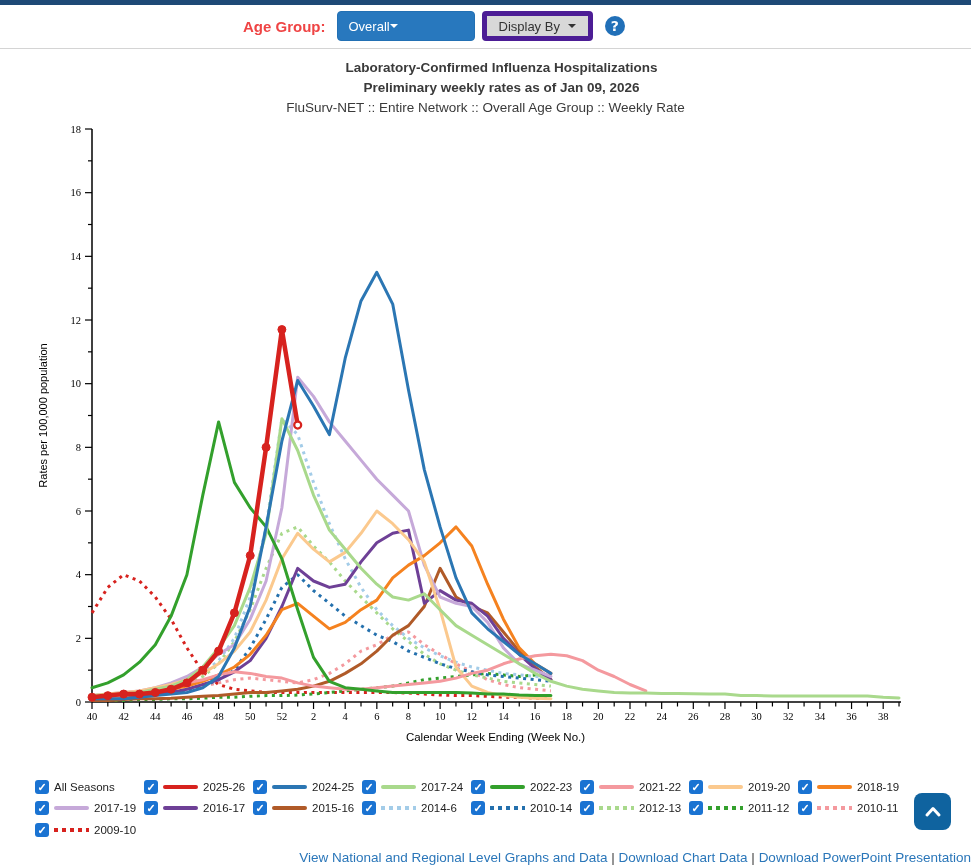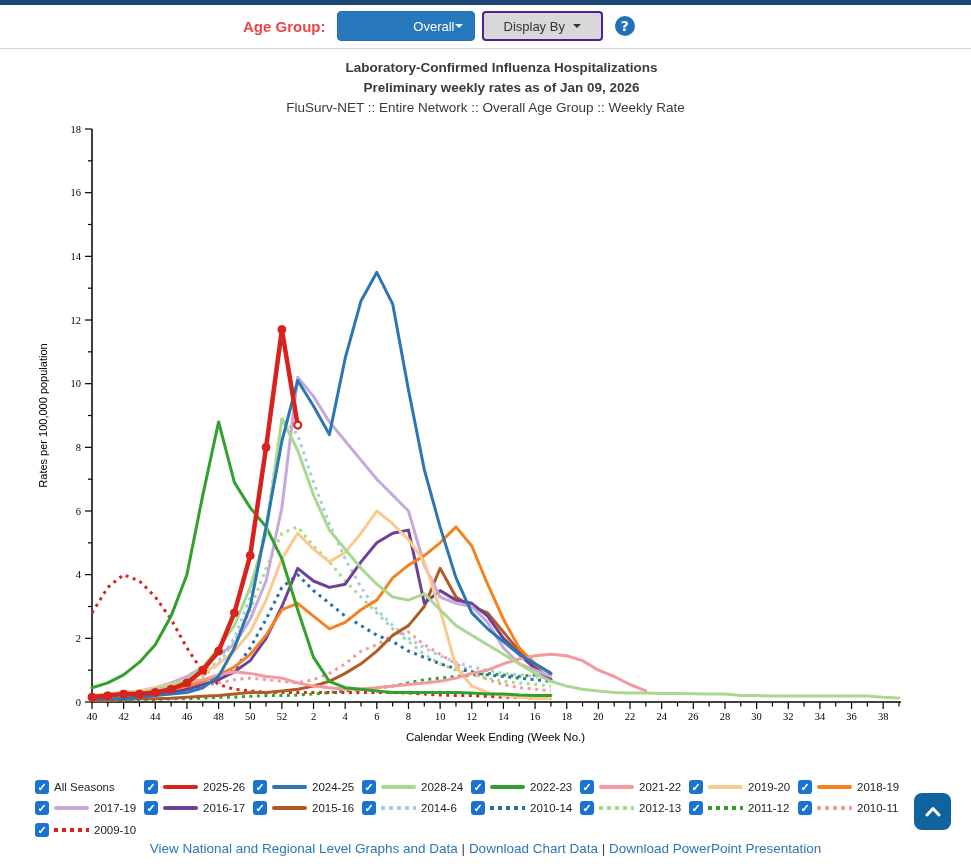--- a/index.html
+++ b/index.html
@@ -7,41 +7,41 @@
     width:971px;height:866px;position:relative;overflow:hidden;
     background:#ffffff;font-family:"Liberation Sans",sans-serif;
   }
   .topbar{height:5px;background:#1e4976;}
   .toolbar{
     display:flex;align-items:center;gap:7px;
     padding:6px 0 7px 243px;border-bottom:1px solid #d4d4d4;
   }
   .age-label{font-weight:bold;font-size:15px;color:#ef4444;margin-right:4px;}
   .btn{height:30px;border-radius:4px;font-size:13px;display:flex;align-items:center;cursor:pointer;box-sizing:border-box;}
-  .btn-blue{background:#2878be;border:1px solid #2270b4;color:#fff;width:138px;padding:0 11px;justify-content:flex-end;}
-  .btn-gray{background:#d8d8d8;border:2px solid #4c1d95;color:#333;padding:0 20px;gap:8px;}
+  .btn-blue{background:#2878be;border:1px solid #2270b4;color:#fff;width:138px;padding:0 11px;justify-content:flex-start;}
+  .btn-gray{background:#d8d8d8;border:5px solid #4c1d95;color:#333;padding:0 12px;gap:8px;}
   .caret{width:0;height:0;border-left:4px solid transparent;border-right:4px solid transparent;border-top:4px solid currentColor;display:inline-block;}
   .help{
     width:20px;height:20px;border-radius:50%;background:#2170b8;color:#fff;
     font-weight:bold;font-size:14px;display:flex;align-items:center;justify-content:center;
     margin-left:5px;cursor:pointer;font-family:"DejaVu Sans",sans-serif;
   }
   .titles{text-align:center;margin-top:9px;line-height:20px;font-size:13.5px;color:#3a3a3a;}
   .t-bold{font-weight:bold;margin-left:32px;}
   #chart-wrap{margin-top:4px;}
   .legend{margin:26px 0 0 35px;width:910px;display:flex;flex-wrap:wrap;}
   .lg-item{width:109px;display:flex;align-items:center;gap:5px;height:21.5px;}
   .cb{
     width:14px;height:14px;min-width:14px;background:#1a73d2;border-radius:3px;color:#fff;
     font-size:11px;line-height:14px;text-align:center;font-weight:bold;cursor:pointer;
   }
   .sw{width:35px;min-width:35px;height:4px;border-radius:2px;}
   .sw-dot{background:repeating-linear-gradient(90deg,var(--c) 0 4px,transparent 4px 8px);border-radius:0;}
   .lg-label{font-size:11.5px;color:#222;white-space:nowrap;}
-  .links{text-align:center;font-size:13.5px;color:#444;}
+  .links{text-align:right;margin-top:9px;font-size:13.5px;color:#444;}
   .links a{color:#2a76b9;text-decoration:none;cursor:pointer;}
   .scrolltop{
     position:absolute;right:20px;top:793px;width:37px;height:37px;border-radius:8px;
     background:#0f639f;display:flex;align-items:center;justify-content:center;cursor:pointer;
   }
 </style>
 </head>
 <body>
 
 <div class="topbar"></div>
@@ -222,21 +222,21 @@
       <span class="lg-label">2025-26</span>
     </div>
     <div class="lg-item">
       <span class="cb">✓</span>
       <span class="sw" style="background: rgb(43, 118, 179);"></span>
       <span class="lg-label">2024-25</span>
     </div>
     <div class="lg-item">
       <span class="cb">✓</span>
       <span class="sw" style="background: rgb(169, 217, 140);"></span>
-      <span class="lg-label">2028-24</span>
+      <span class="lg-label">2017-24</span>
     </div>
     <div class="lg-item">
       <span class="cb">✓</span>
       <span class="sw" style="background: rgb(51, 160, 44);"></span>
       <span class="lg-label">2022-23</span>
     </div>
     <div class="lg-item">
       <span class="cb">✓</span>
       <span class="sw" style="background: rgb(244, 153, 158);"></span>
       <span class="lg-label">2021-22</span>

